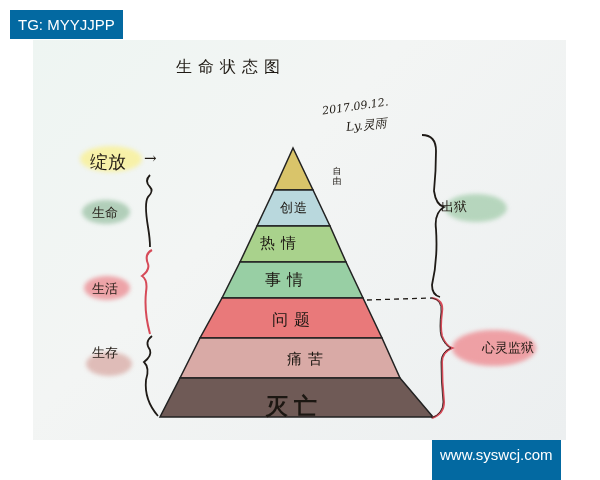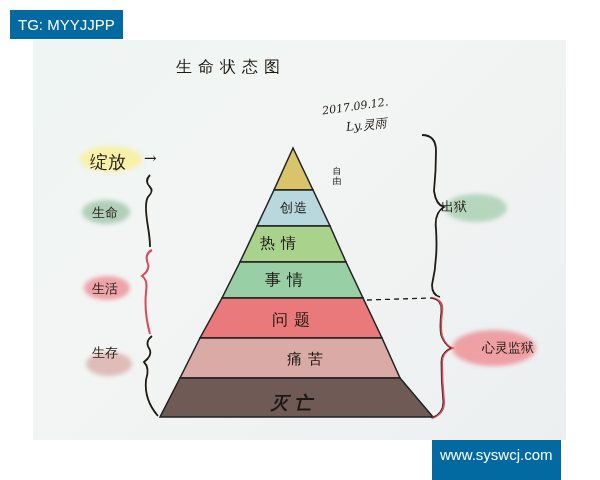--- a/index.html
+++ b/index.html
@@ -71,13 +71,13 @@
 
   <line x1="367" y1="300" x2="432" y2="298" stroke="#1e1a16" stroke-width="1.3" stroke-dasharray="5,4"></line>
 </svg>
 
 <div class="tier-text" style="left:293px;top:166px;font-size:9px;letter-spacing:0;line-height:10px;width:14px;white-space:normal;text-align:center;margin-left:44px;">自由</div>
 <div class="tier-text" style="left:294px;top:199px;font-size:13px;letter-spacing:1px;">创造</div>
 <div class="tier-text" style="left:281px;top:234px;font-size:15px;">热情</div>
 <div class="tier-text" style="left:287px;top:270px;font-size:16px;">事情</div>
 <div class="tier-text" style="left:294px;top:310px;font-size:16px;">问题</div>
 <div class="tier-text" style="left:308px;top:350px;font-size:15px;">痛苦</div>
-<div class="tier-text" style="left:294px;top:391px;font-size:18px;font-weight:bold;font-style:italic;">灭亡</div>
+<div class="tier-text" style="left:294px;top:391px;font-size:23px;font-weight:bold;">灭亡</div>
 
 </body></html>

